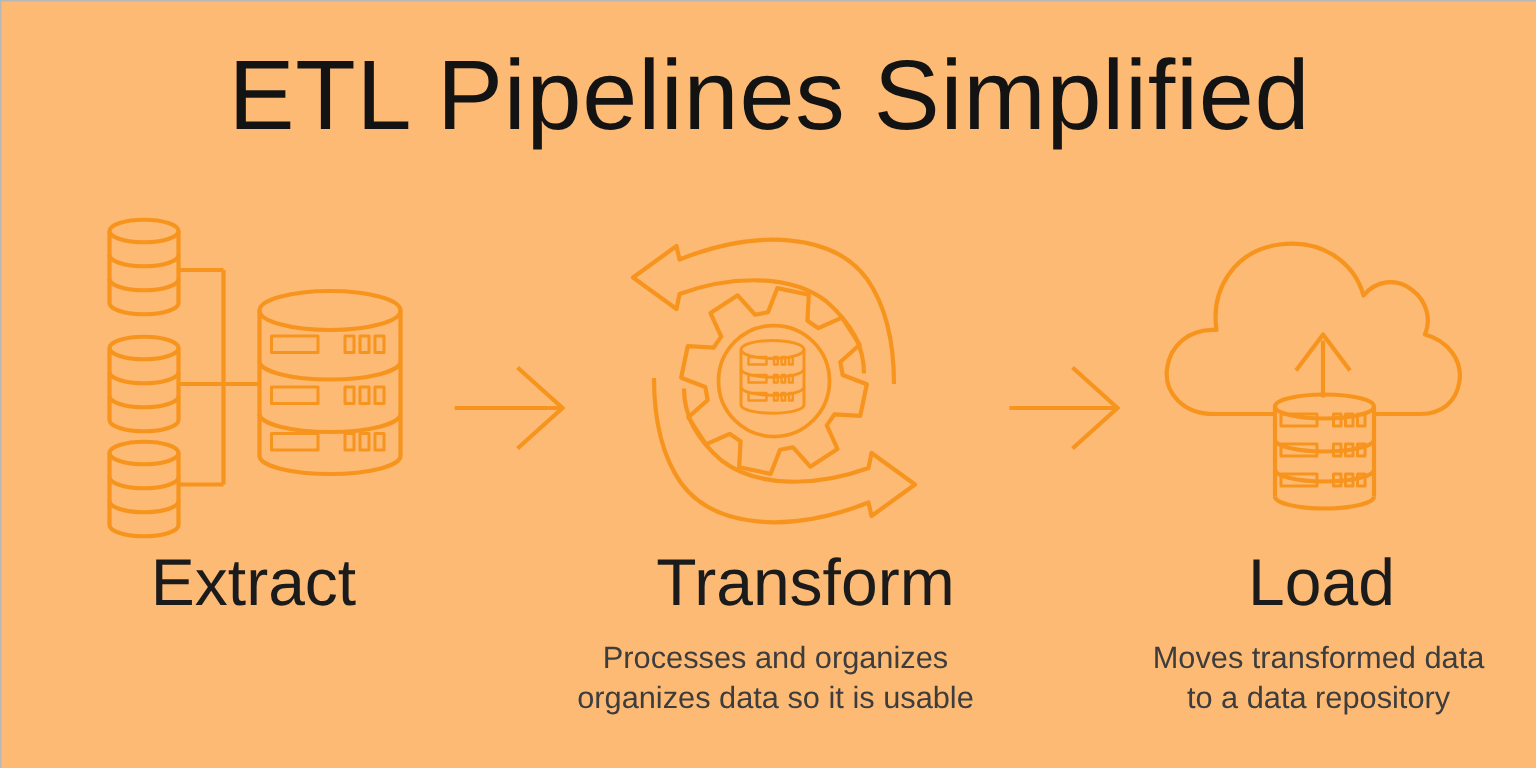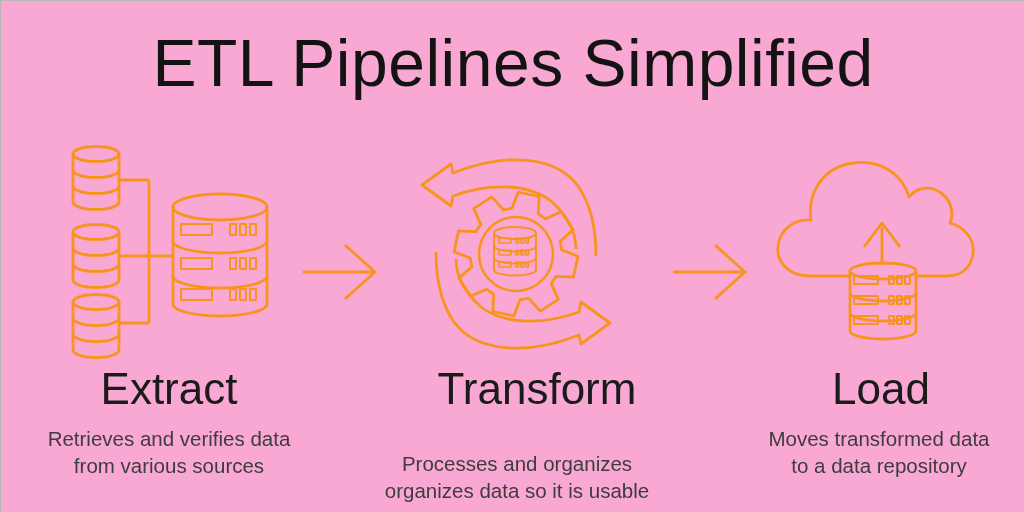--- a/index.html
+++ b/index.html
@@ -1,19 +1,19 @@
 <!DOCTYPE html>
 <html style="--accent: #F7941E;"><head>
 <meta charset="utf-8">
 <style>
   html,body{margin:0;padding:0;background:#ffffff;}
   .canvas{
     position:relative;
     width:1024px;height:512px;
-    background:#f9a8d4;
+    background:#fdba74;
     border-top:1px solid #b7b7b7;
     border-left:1px solid #b7b7b7;
     box-sizing:border-box;
     overflow:hidden;
     font-family:"Liberation Sans","DejaVu Sans",sans-serif;
   }
   .title{
     position:absolute;left:0;top:22px;width:1024px;
     text-align:center;
     font-size:66px;line-height:80px;font-weight:500;
@@ -163,25 +163,21 @@
           <rect x="126" y="167" width="5" height="8"></rect>
           <rect x="134" y="167" width="5" height="8"></rect>
       </g>
     </g>
   </svg>
 
   <div class="stage-label label-extract" style="color: rgb(27, 27, 27);">Extract</div>
   <div class="stage-label label-transform" style="color: rgb(27, 27, 27);">Transform</div>
   <div class="stage-label label-load" style="color: rgb(27, 27, 27);">Load</div>
 
-  <div class="stage-desc desc-extract" style="color: rgb(61, 61, 61);">
-    <div>Retrieves and verifies data</div>
-    <div>from various sources</div>
-  </div>
-  <div class="stage-desc desc-transform" style="color: rgb(61, 61, 61); margin-top: 25px;">
+  <div class="stage-desc desc-transform" style="color: rgb(61, 61, 61);">
     <div>Processes and organizes</div>
     <div>organizes data so it is usable</div>
   </div>
   <div class="stage-desc desc-load" style="color: rgb(61, 61, 61);">
     <div>Moves transformed data</div>
     <div>to a data repository</div>
   </div>
 
 </div>
 

